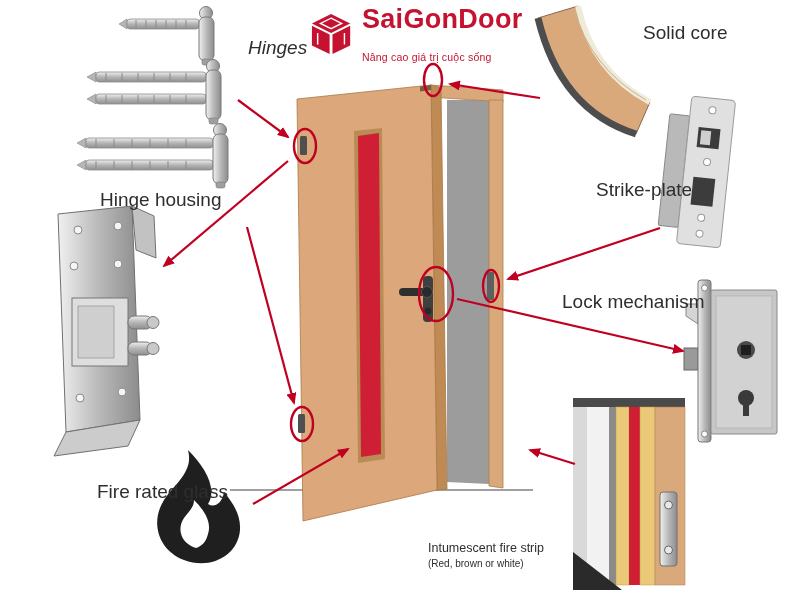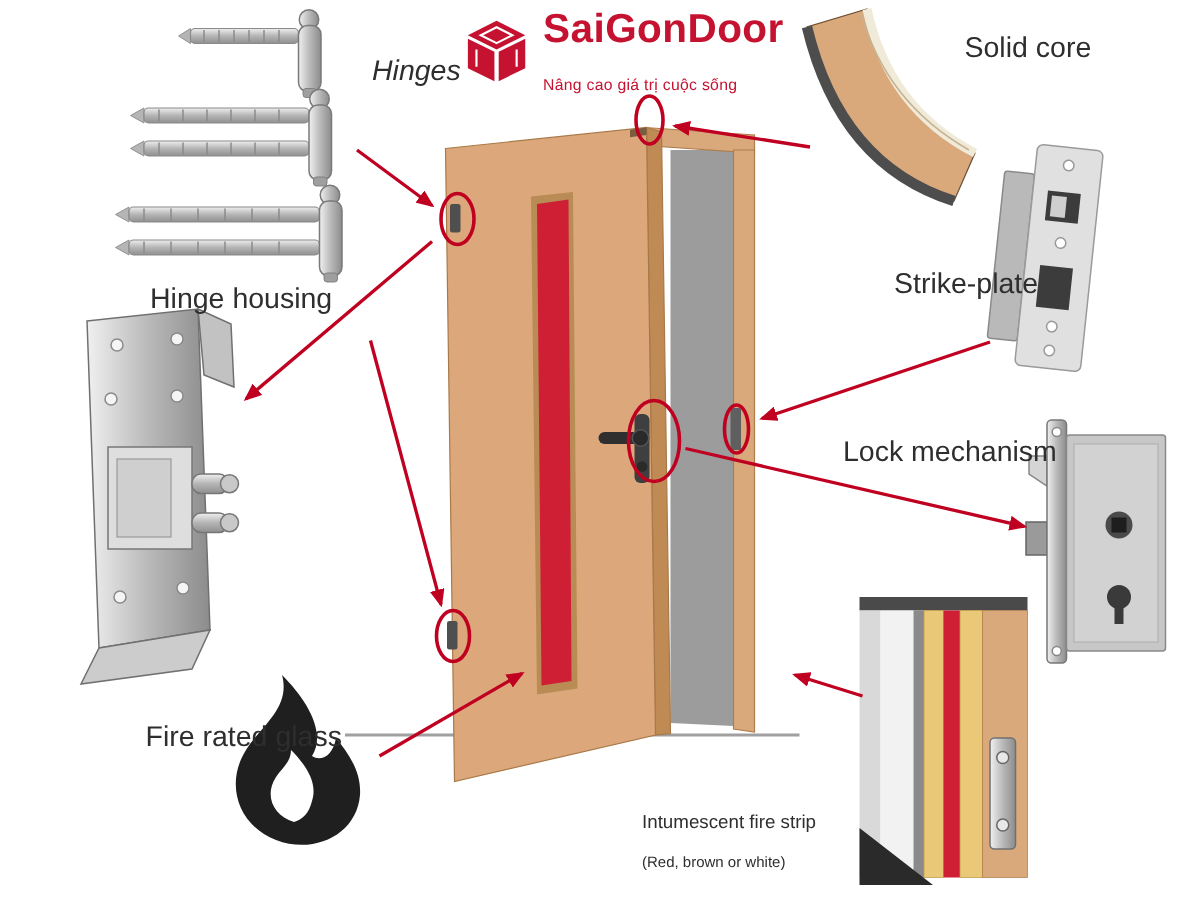--- a/index.html
+++ b/index.html
@@ -9,21 +9,21 @@
   svg.art{position:absolute;left:0;top:0;}
   .label{position:absolute;color:#2e2e2e;font-size:19px;white-space:nowrap;}
   .lbl-hinges{left:248px;top:37px;font-style:italic;}
   .lbl-hinge-housing{left:100px;top:189px;}
   .lbl-fire-glass{left:63px;top:481px;margin-left:34px;}
   .lbl-solid-core{left:643px;top:22px;}
   .lbl-strike-plate{left:596px;top:179px;}
   .lbl-lock{left:562px;top:291px;}
   .lbl-intumescent{left:428px;top:540px;width:162px;text-align:left;
                    line-height:1.3;font-size:12.5px;white-space:normal;}
-  .lbl-intumescent .note{font-size:10px;margin-top:13px;}
+  .lbl-intumescent .note{font-size:10px;margin-top:1px;}
   .logo{position:absolute;left:310px;top:5px;display:flex;align-items:center;gap:8px;}
   .logo-text{display:flex;flex-direction:column;}
   .logo-title{font-size:27px;font-weight:700;color:#c41230;line-height:1.05;letter-spacing:.3px;}
   .logo-tagline{font-size:10.5px;color:#c41230;margin-top:18px;letter-spacing:.2px;}
 </style>
 </head>
 <body>
 
 <div class="canvas">
 

